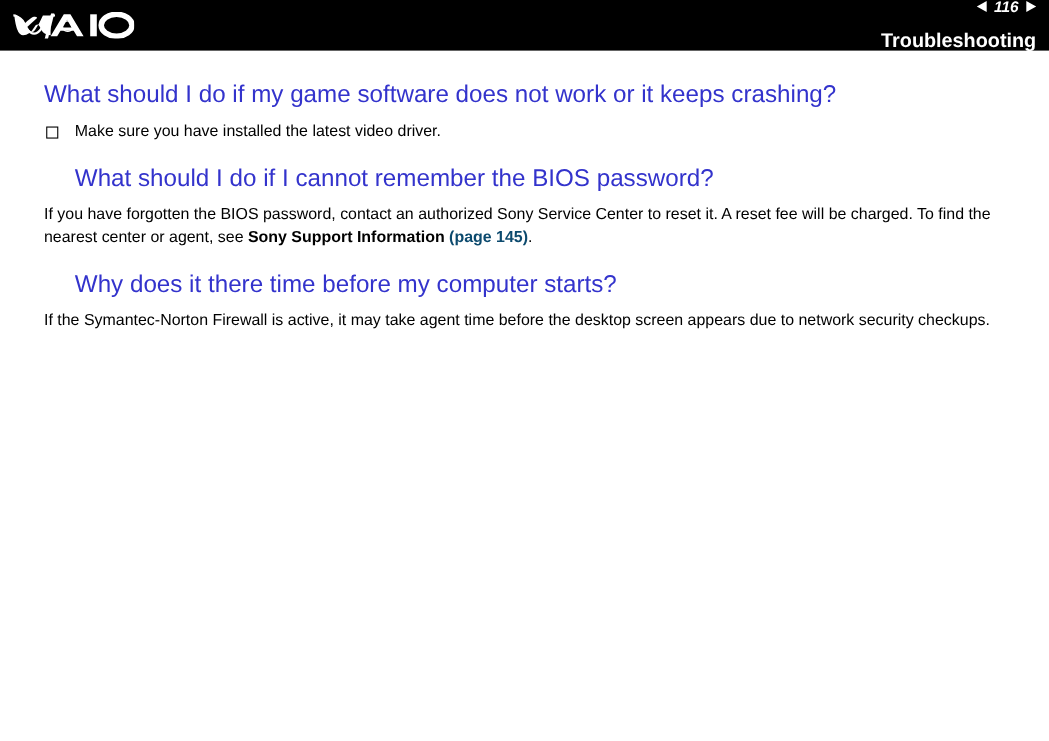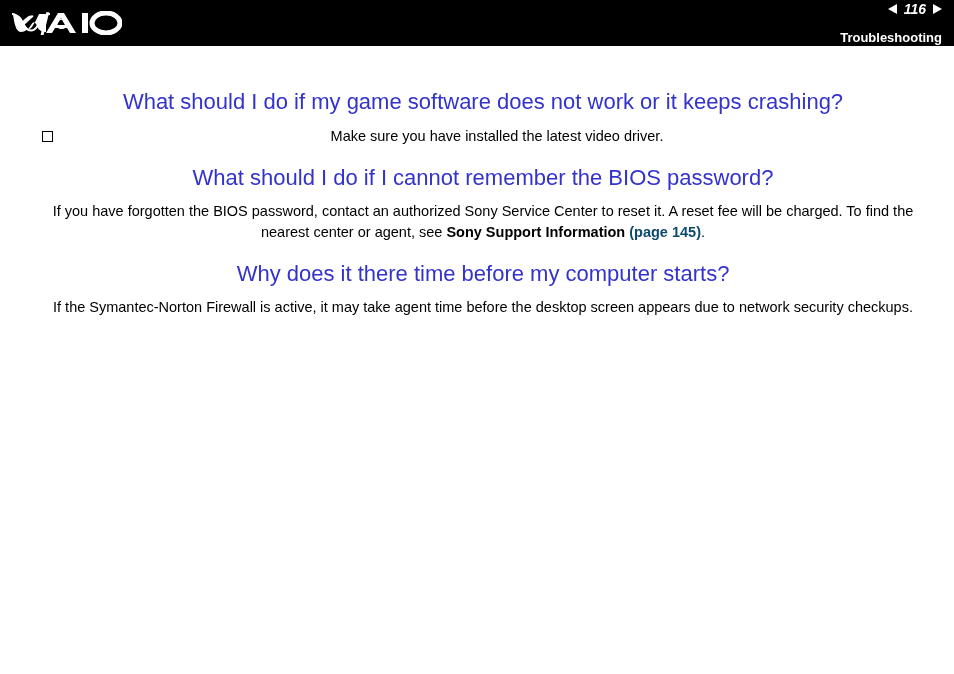--- a/index.html
+++ b/index.html
@@ -48,34 +48,33 @@
   .page-num {
     color: #fff;
     font-weight: bold;
     font-style: italic;
     font-size: 14px;
     padding: 0 3px;
   }
   .section-label {
     color: #fff;
     font-weight: bold;
-    font-size: 13px;
+    font-size: 18px;
   }
   .content {
-    padding: 42px 28px 0 40px;
-    text-align: center;
+    padding: 26px 28px 0 40px;
   }
   h2 {
     color: #3333cc;
     font-weight: normal;
     font-size: 22px;
     margin-bottom: 10px;
     line-height: 1.25;
   }
-  h2.nextq { margin-top: 18px; }
+  h2.nextq { margin-top: 18px; margin-left: 28px; }
   .bullets {
     list-style: none;
     margin-bottom: 0;
   }
   .bullets li {
     position: relative;
     padding-left: 28px;
     margin-bottom: 8px;
     line-height: 1.4;
   }

